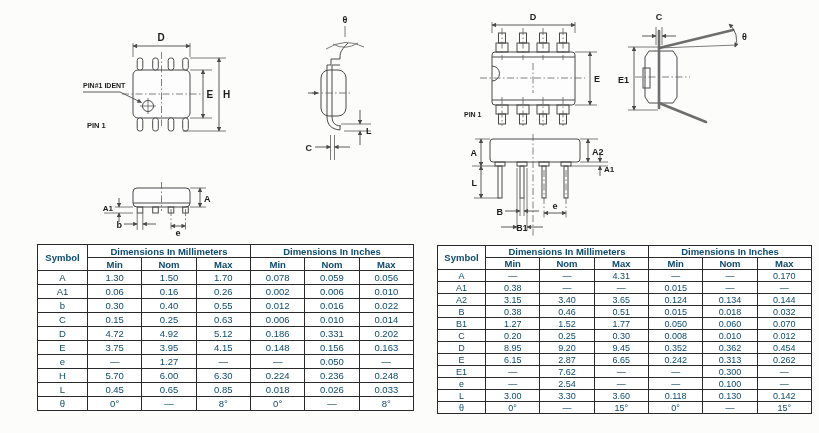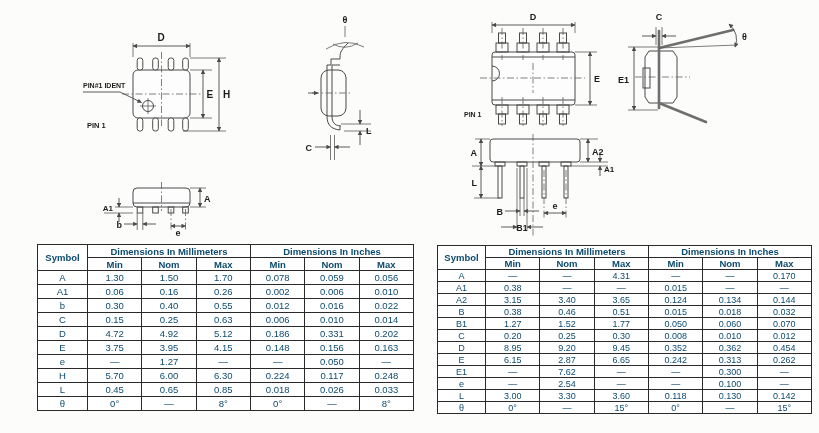--- a/index.html
+++ b/index.html
@@ -395,21 +395,21 @@
           <td>—</td>
           <td>0.050</td>
           <td>—</td>
         </tr>
         <tr>
           <td>H</td>
           <td>5.70</td>
           <td>6.00</td>
           <td>6.30</td>
           <td>0.224</td>
-          <td>0.117</td>
+          <td>0.236</td>
           <td>0.248</td>
         </tr>
         <tr>
           <td>L</td>
           <td>0.45</td>
           <td>0.65</td>
           <td>0.85</td>
           <td>0.018</td>
           <td>0.026</td>
           <td>0.033</td>

